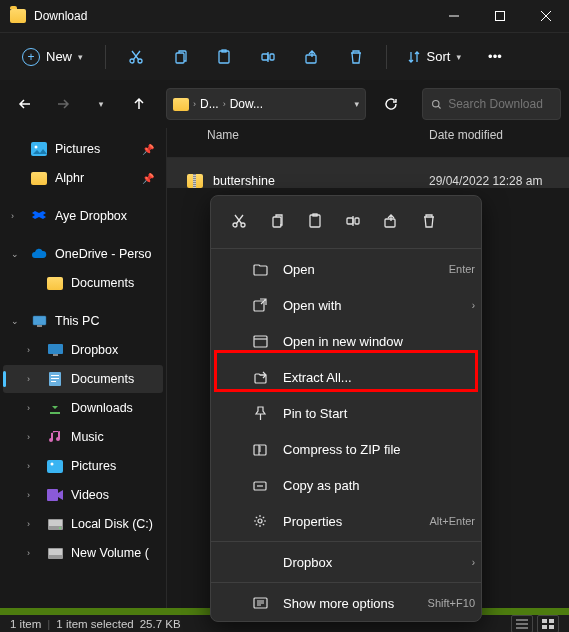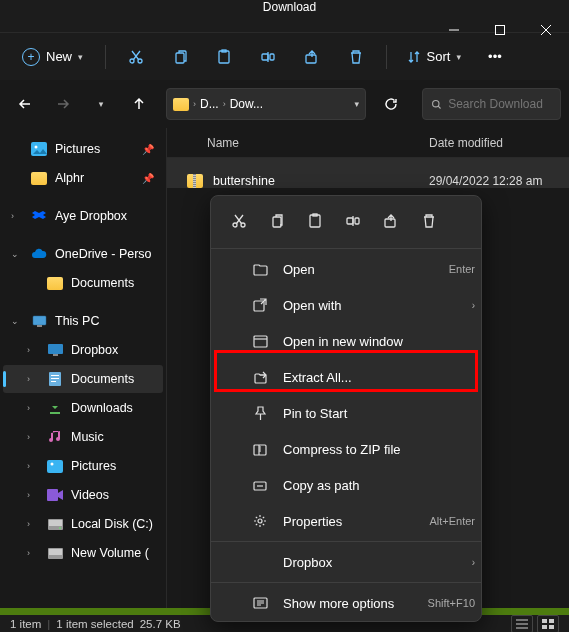--- a/index.html
+++ b/index.html
@@ -1,19 +1,19 @@
 <!DOCTYPE html>
 <html><head>
 <meta charset="utf-8">
 <style>
   * { box-sizing: border-box; margin: 0; padding: 0; font-family: "Segoe UI", sans-serif; }
   body { background: #0a0a0a; color: #fff; width: 569px; height: 632px; overflow: hidden; font-size: 13px; position: relative; }
   
   
-  .titlebar { height: 32px; background: #1c1c1c; display: flex; align-items: center; padding-left: 10px; flex-direction: column; }
+  .titlebar { height: 32px; background: #1c1c1c; display: flex; align-items: center; padding-left: 10px; }
   .titlebar .folder-ico { width:16px; height:14px; background: linear-gradient(#ffd869,#f9c440); border-radius:2px; margin-right:8px; position:relative; }
   .titlebar .folder-ico::before { content:""; position:absolute; top:-3px; left:0; width:7px; height:3px; background:#f9c440; border-radius:2px 2px 0 0; }
   .title-text { font-size:12px; }
   .win-controls { margin-left:auto; display:flex; }
   .win-btn { width:46px; height:32px; display:flex; align-items:center; justify-content:center; color:#fff; }
 
   
   .toolbar { height:48px; background:#1c1c1c; display:flex; align-items:center; padding:0 10px; gap:4px; border-top:1px solid #2a2a2a; }
   .new-btn { display:flex; align-items:center; gap:6px; padding:6px 12px; border-radius:4px; }
   .new-circle { width:18px; height:18px; border:1.2px solid #6cc2ff; border-radius:50%; display:flex; align-items:center; justify-content:center; color:#6cc2ff; font-size:12px; line-height:1; }
@@ -44,21 +44,21 @@
   .side-item.sel { background:#2d2d2d; }
   .side-item.sel::before { content:""; position:absolute; left:0; top:6px; bottom:6px; width:3px; background:#4cc2ff; border-radius:2px; }
   .side-exp { position:absolute; left:8px; font-size:9px; color:#aaa; }
   .side-ico { width:16px; height:16px; flex:none; display:flex; align-items:center; justify-content:center; }
   .pin { margin-left:auto; margin-right:8px; color:#888; font-size:10px; }
   .fld-ico { width:16px; height:13px; background:linear-gradient(#ffd869,#f9c440); border-radius:2px; }
   .side-group { margin-top:10px; }
 
   
   .content { flex:1; background:#191919; position:relative; }
-  .col-headers { display:flex; height:30px; align-items:center; color:#ccc; font-size:12px; border-bottom:1px solid #2a2a2a; }
+  .col-headers { display:flex; height:30px; align-items:flex-start; color:#ccc; font-size:12px; border-bottom:1px solid #2a2a2a; }
   .col-name { padding-left:40px; flex:1; }
   .col-date { width:140px; }
   .file-row { display:flex; align-items:flex-end; height:30px; background:#2d2d2d; }
   .file-row .zip-ico { width:16px; height:14px; background:linear-gradient(#ffd869,#f9c440); border-radius:2px; margin-left:20px; margin-right:10px; position:relative; }
   .zip-ico::after { content:""; position:absolute; left:6px; top:0; bottom:0; width:3px; background:repeating-linear-gradient(#888 0 1px, #ccc 1px 2px); }
   .file-name { flex:1; font-size:12.5px; }
   .file-date { width:140px; font-size:12px; color:#ddd; }
 
   
   .ctx { position:absolute; left:210px; top:195px; width:272px; background:#2c2c2c; border:1px solid #3f3f3f; border-radius:8px; box-shadow:0 8px 24px rgba(0,0,0,0.6); overflow:hidden; z-index:100; }

